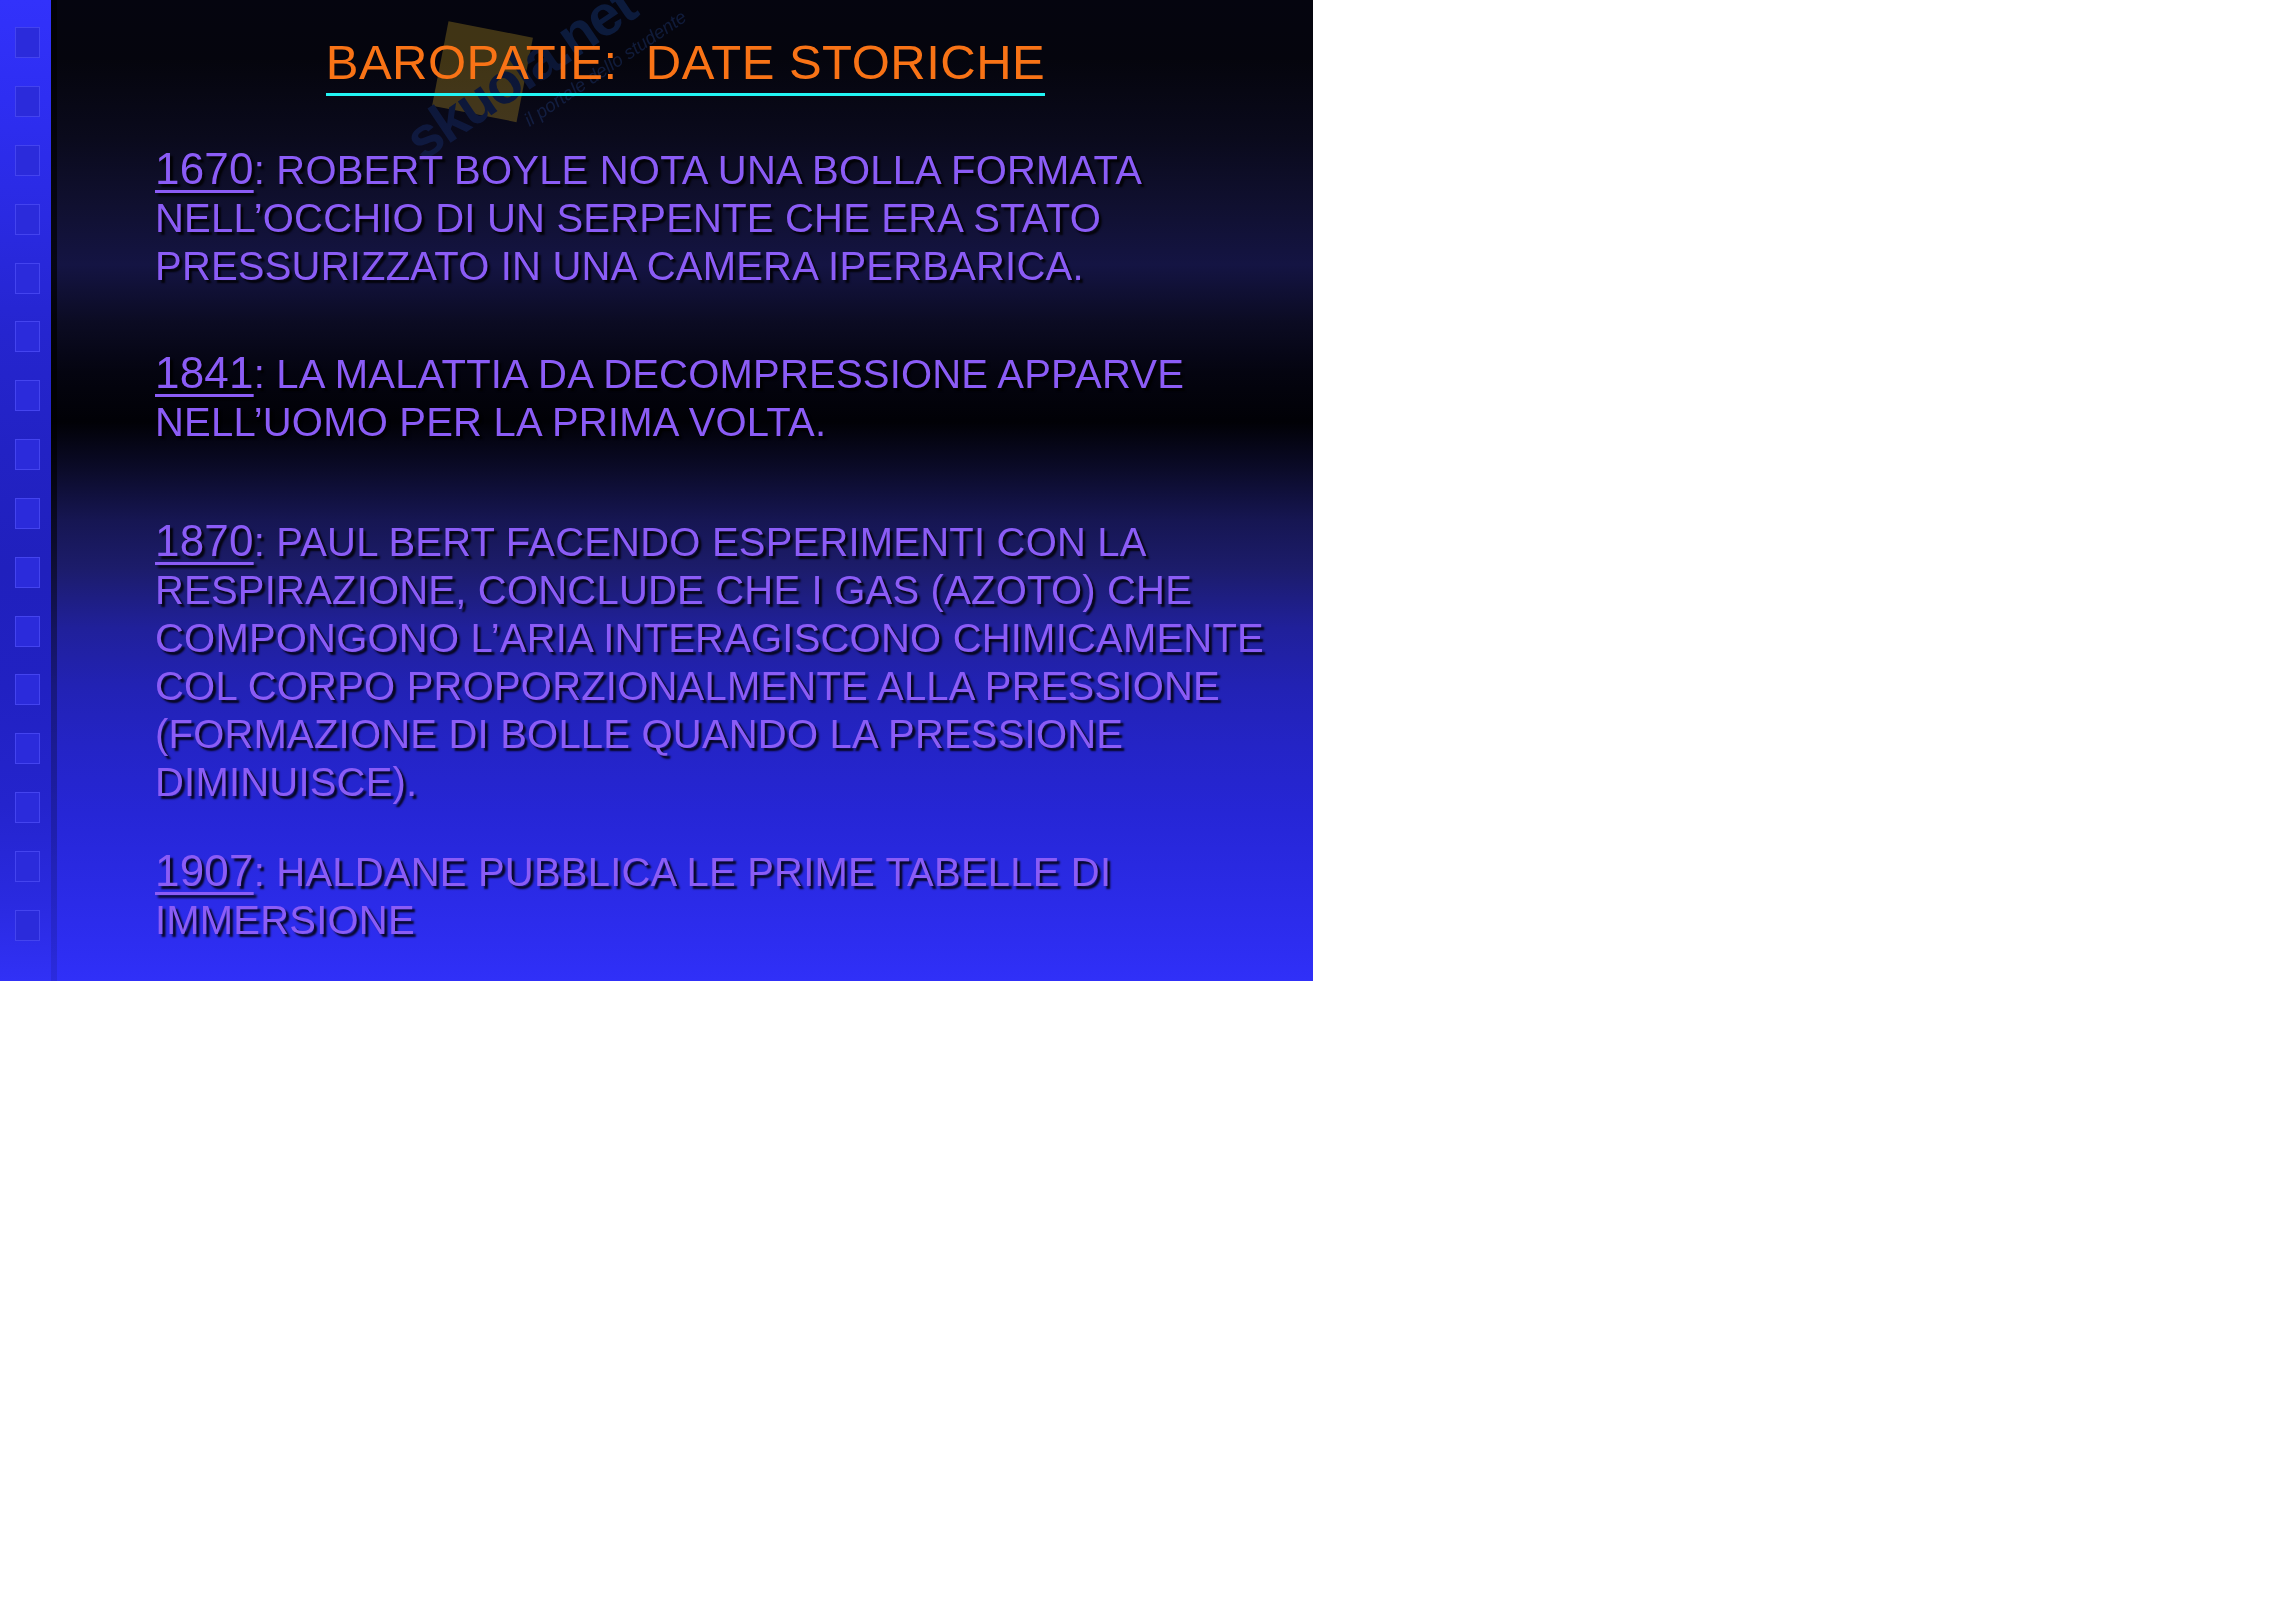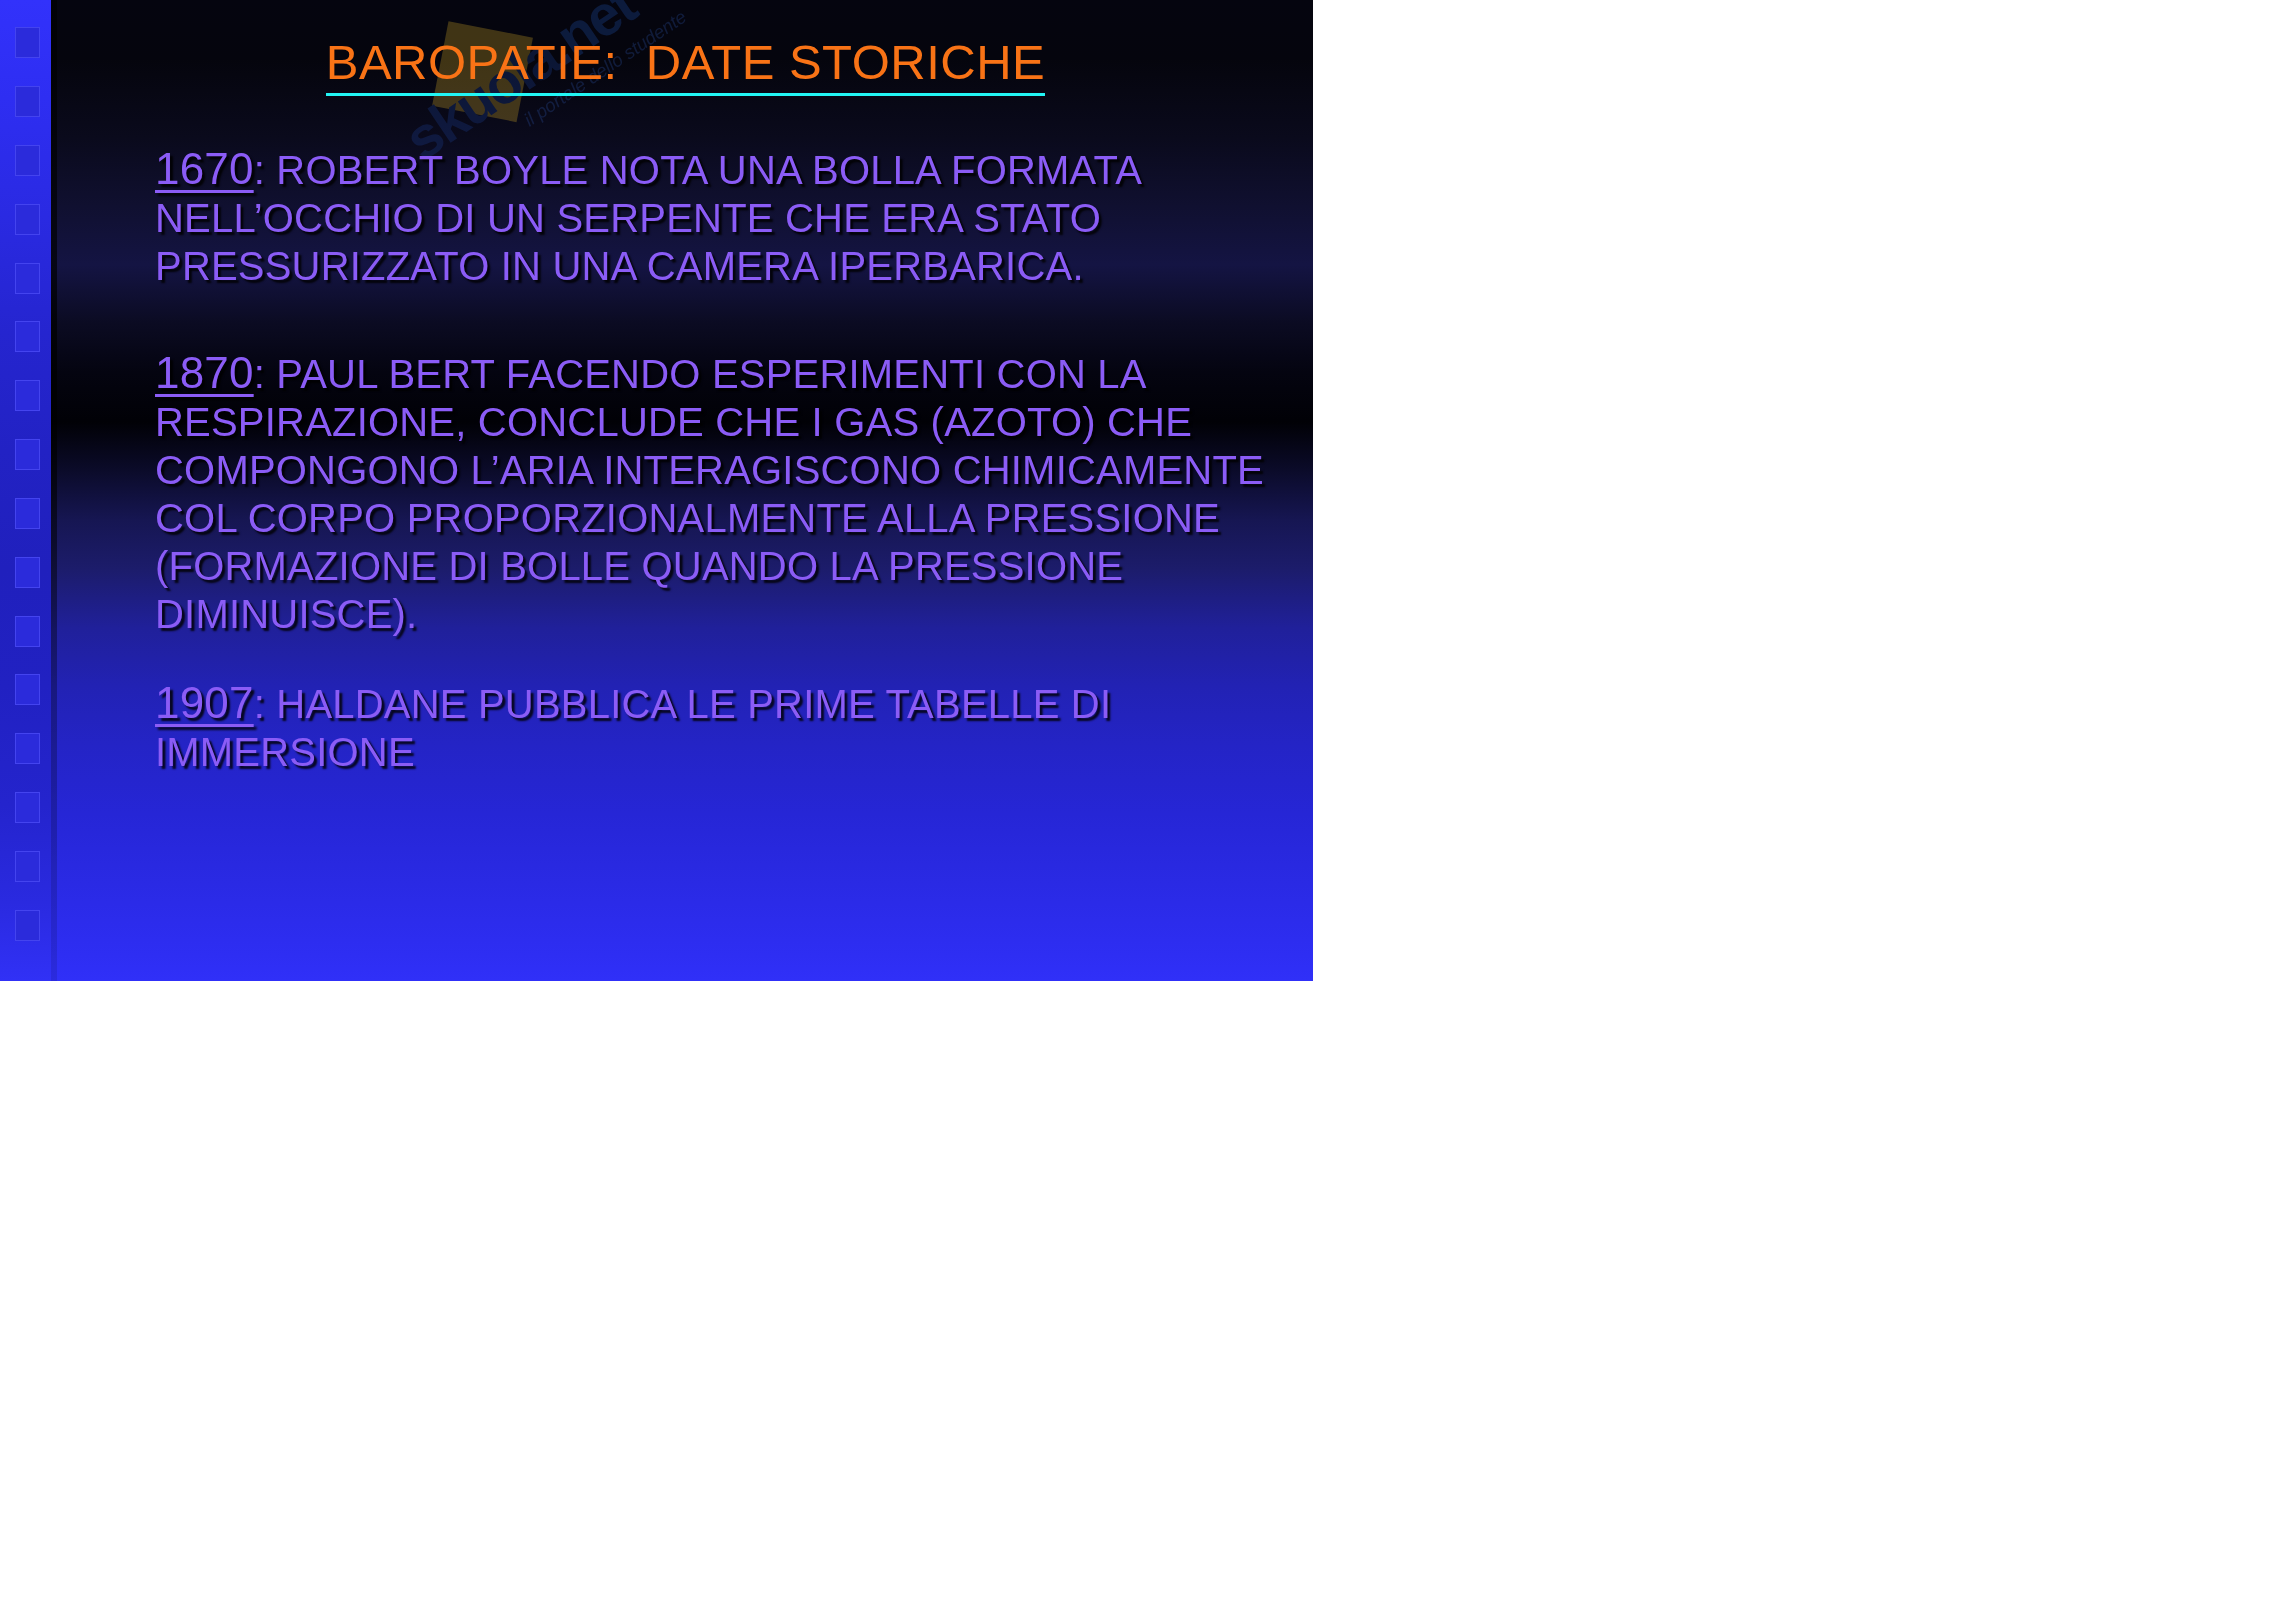--- a/index.html
+++ b/index.html
@@ -236,20 +236,21 @@
       </div>
     </div>
   </div>
 
   <div id="title"><span class="u">BAROPATIE:  DATE STORICHE</span></div>
 
   <div id="body">
 
     <p class="para" id="p1"><span class="year">1670</span><span>: </span><span>ROBERT BOYLE NOTA UNA BOLLA FORMATA NELL’OCCHIO DI UN SERPENTE CHE ERA STATO PRESSURIZZATO IN UNA CAMERA IPERBARICA.</span></p>
 
+    <p class="para" id="p2"><span class="year">1841</span><span>: </span><span>LA MALATTIA DA DECOMPRESSIONE APPARVE NELL’UOMO PER LA PRIMA VOLTA.</span></p>
 
     <p class="para" id="p3"><span class="year">1870</span><span>: </span><span>PAUL BERT FACENDO ESPERIMENTI CON LA RESPIRAZIONE, CONCLUDE CHE I GAS (AZOTO) CHE COMPONGONO L’ARIA INTERAGISCONO CHIMICAMENTE COL CORPO PROPORZIONALMENTE ALLA PRESSIONE (FORMAZIONE DI BOLLE QUANDO LA PRESSIONE DIMINUISCE).</span></p>
 
     <p class="para" id="p4"><span class="year">1907</span><span>: </span><span>HALDANE PUBBLICA LE PRIME TABELLE DI IMMERSIONE</span></p>
 
   </div>
 </div>
 
 
 </body></html>

